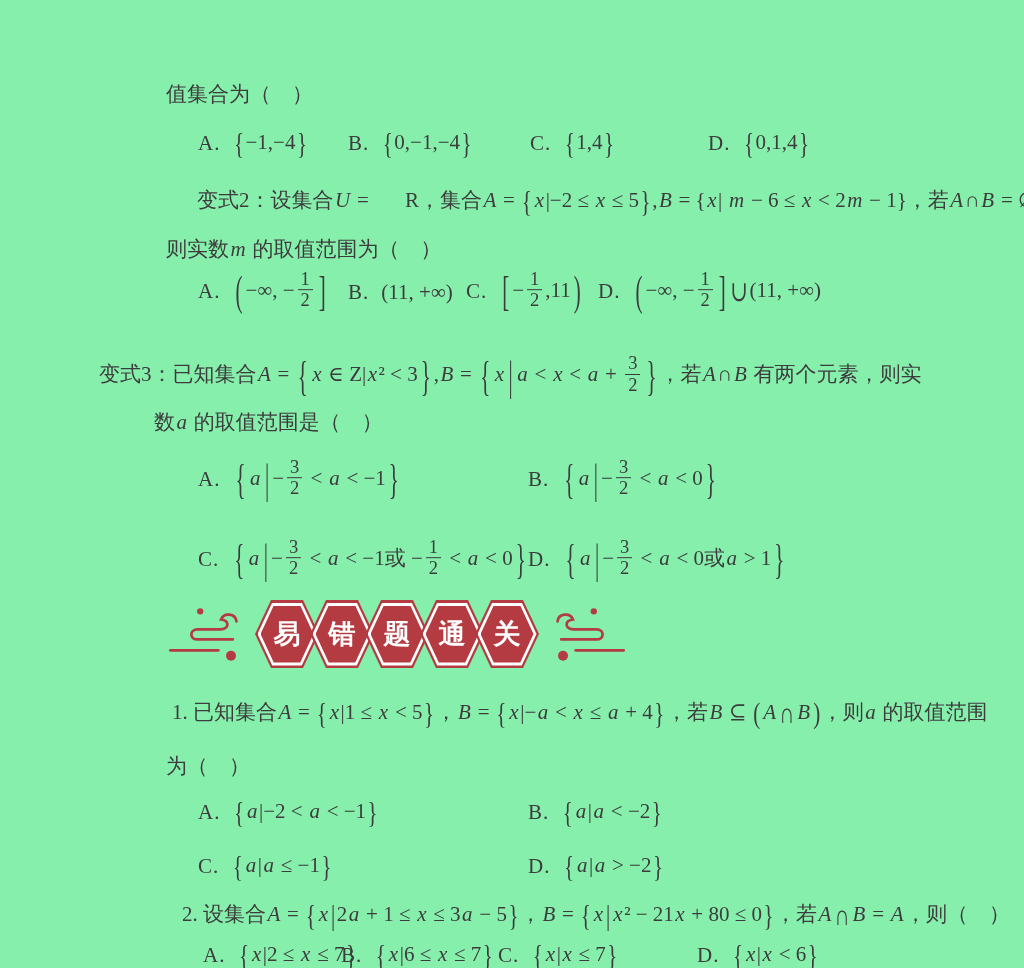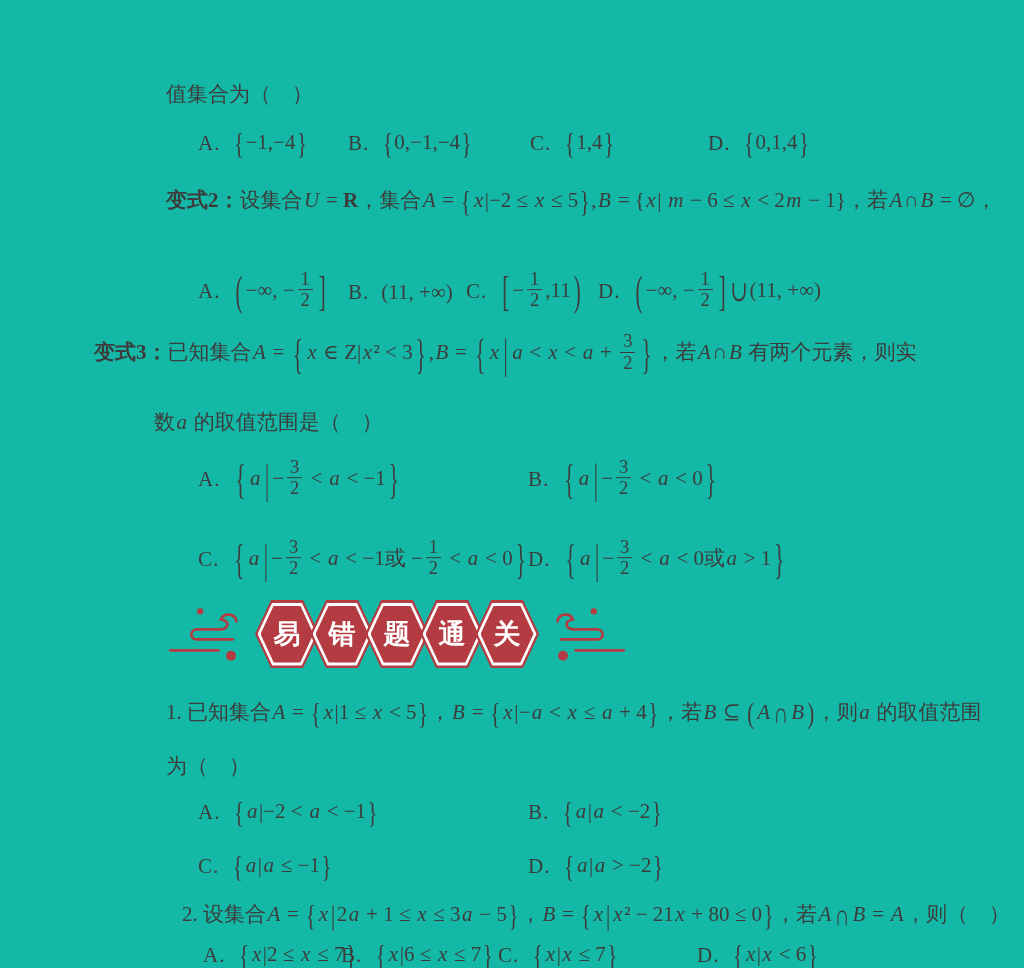--- a/index.html
+++ b/index.html
@@ -1,27 +1,27 @@
 <!DOCTYPE html>
 <html style="--red: #b33b41; --ink: #3c3c3c;"><head>
 <meta charset="utf-8">
 <style>
   html,body{margin:0;padding:0;background:#888;}
   .page{
-    position:relative;width:1024px;height:968px;background:#14b8a6;
+    position:relative;width:1024px;height:968px;background:#86efac;
     font-family:"Liberation Serif","DejaVu Serif",serif;
     color:var(--ink,#3c3c3c);font-size:21px;overflow:hidden;margin:0 auto;
   }
   .abs{position:absolute;white-space:nowrap;}
   .row{position:absolute;left:0;width:1024px;}
   .opt{position:absolute;top:50%;transform:translateY(-50%);display:flex;align-items:center;white-space:nowrap;}
   .olabel{margin-right:12px;letter-spacing:1px;}
   .vcenter{display:flex;align-items:center;}
   i{font-style:italic;padding:0 1.5px;}
-  b{font-weight:bold;}
+  b{font-weight:normal;margin-left:31px;}
   
   .frac{display:inline-flex;flex-direction:column;align-items:center;vertical-align:middle;
         font-size:.88em;line-height:1.1;margin:0 3px;transform:translateY(-2px);}
   .fn{padding:0 3px;}
   .fd{border-top:1.4px solid currentColor;padding:0 3px;}
   
   .big{display:inline-block;transform:scaleY(2.05);transform-origin:center;vertical-align:middle;margin:0 3px;font-weight:300;}
   .med{display:inline-block;transform:scaleY(1.38);transform-origin:center;vertical-align:middle;margin:0 1.5px;}
   
   .banner{position:absolute;top:594px;left:164px;height:80px;display:flex;align-items:center;color:var(--red,#b33b41);}
@@ -56,20 +56,21 @@
       <span class="olabel">C.</span>
       <span><span class="med">{</span>1,4<span class="med">}</span></span>
     </div>
     <div class="opt" style="left:708px">
       <span class="olabel">D.</span>
       <span><span class="med">{</span>0,1,4<span class="med">}</span></span>
     </div>
   </div>
 
   <div class="abs" style="top:186px;left:166px"><b>变式2：</b>设集合<i>U</i> = <b>R</b>，集合<i>A</i> = <span class="med">{</span><i>x</i>|−2 ≤ <i>x</i> ≤ 5<span class="med">}</span>,<i>B</i> = {<i>x</i>| <i>m</i> − 6 ≤ <i>x</i> &lt; 2<i>m</i> − 1}，若<i>A</i>∩<i>B</i> = ∅，</div>
+  <div class="abs" style="top:235px;left:166px">则实数<i>m</i> 的取值范围为（　）</div>
 
   <div class="row" style="top:258px;height:68px">
     <div class="opt" style="left:198px">
       <span class="olabel">A.</span>
       <span><span class="big">(</span>−∞, −<span class="frac">
             <span class="fn">1</span>
             <span class="fd">2</span>
           </span><span class="big">]</span></span>
     </div>
     <div class="opt" style="left:348px">
@@ -85,21 +86,21 @@
     </div>
     <div class="opt" style="left:598px">
       <span class="olabel">D.</span>
       <span><span class="big">(</span>−∞, −<span class="frac">
             <span class="fn">1</span>
             <span class="fd">2</span>
           </span><span class="big">]</span><span class="med">∪</span>(11, +∞)</span>
     </div>
   </div>
 
-  <div class="row vcenter" style="top:316px;height:76px;padding-left:94px;box-sizing:border-box">
+  <div class="row vcenter" style="top:338px;height:76px;padding-left:68px;box-sizing:border-box">
     <span style="white-space:nowrap"><b>变式3：</b>已知集合<i>A</i> = <span class="big">{</span><i>x</i> ∈ Z|<i>x</i>² &lt; 3<span class="big">}</span>,<i>B</i> = <span class="big">{</span><i>x</i><span class="big">|</span><i>a</i> &lt; <i>x</i> &lt; <i>a</i> + <span class="frac">
           <span class="fn">3</span>
           <span class="fd">2</span>
         </span><span class="big">}</span>，若<i>A</i>∩<i>B</i> 有两个元素，则实</span>
   </div>
   <div class="abs" style="top:408px;left:154px">数<i>a</i> 的取值范围是（　）</div>
 
   <div class="row" style="top:442px;height:76px">
     <div class="opt" style="left:198px">
       <span class="olabel">A.</span>
@@ -181,21 +182,21 @@
       </div>
     </div>
     <svg class="cloud right" viewBox="0 0 95 70">
       <circle cx="40" cy="10" r="3.5" fill="currentColor"></circle>
       <circle cx="74" cy="59" r="5.5" fill="currentColor"></circle>
       <path fill="none" stroke="currentColor" stroke-width="3" stroke-linecap="round" d="M80 21 c-1 -9 -14 -10 -17 -2 c9 1 10 10 -1 11 h-25 c-9 0 -9 11 0 11 h39"></path>
       <path fill="none" stroke="currentColor" stroke-width="3" stroke-linecap="round" d="M7 53 h53"></path>
     </svg>
   </div>
 
-  <div class="abs" style="top:698px;left:166px">1. 已知集合<i>A</i> = <span class="med">{</span><i>x</i>|1 ≤ <i>x</i> &lt; 5<span class="med">}</span>，<i>B</i> = <span class="med">{</span><i>x</i>|−<i>a</i> &lt; <i>x</i> ≤ <i>a</i> + 4<span class="med">}</span>，若<i>B</i> ⊆ <span class="med">(</span><i>A</i><span class="med">∩</span><i>B</i><span class="med">)</span>，则<i>a</i> 的取值范围</div>
+  <div class="abs" style="top:698px;left:172px">1. 已知集合<i>A</i> = <span class="med">{</span><i>x</i>|1 ≤ <i>x</i> &lt; 5<span class="med">}</span>，<i>B</i> = <span class="med">{</span><i>x</i>|−<i>a</i> &lt; <i>x</i> ≤ <i>a</i> + 4<span class="med">}</span>，若<i>B</i> ⊆ <span class="med">(</span><i>A</i><span class="med">∩</span><i>B</i><span class="med">)</span>，则<i>a</i> 的取值范围</div>
   <div class="abs" style="top:752px;left:166px">为（　）</div>
 
   <div class="row" style="top:792px;height:40px">
     <div class="opt" style="left:198px">
       <span class="olabel">A.</span>
       <span><span class="med">{</span><i>a</i>|−2 &lt; <i>a</i> &lt; −1<span class="med">}</span></span>
     </div>
     <div class="opt" style="left:528px">
       <span class="olabel">B.</span>
       <span><span class="med">{</span><i>a</i>|<i>a</i> &lt; −2<span class="med">}</span></span>

